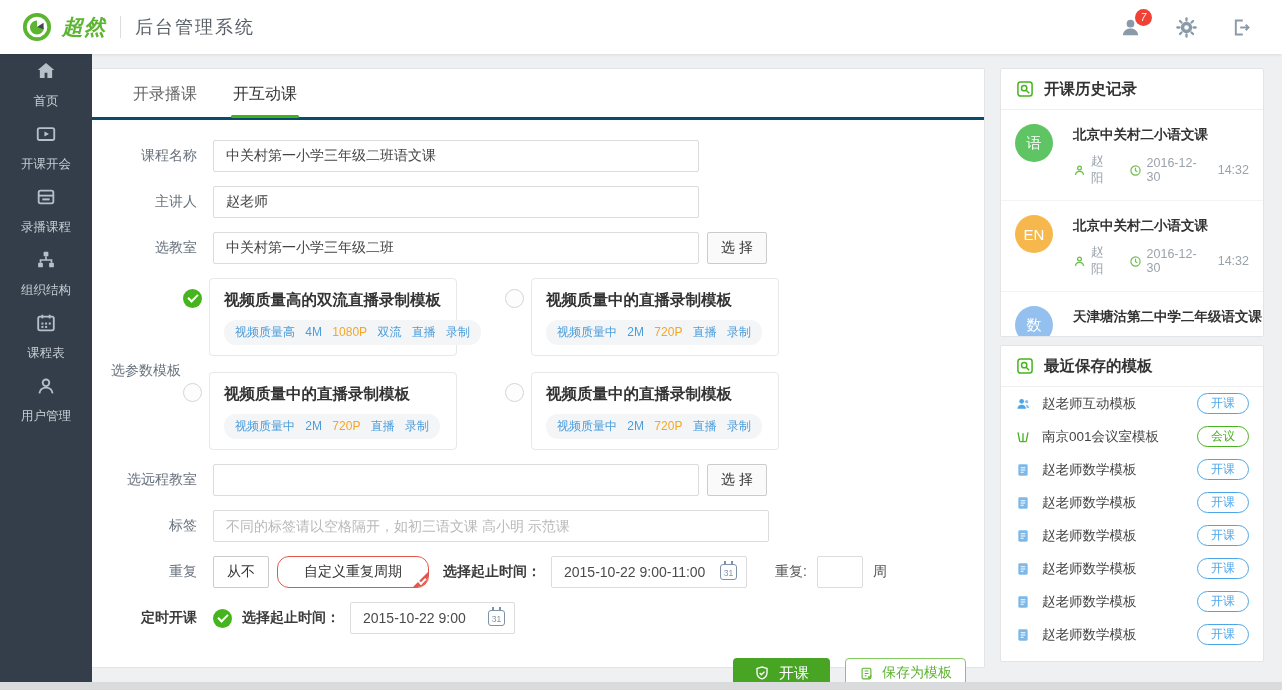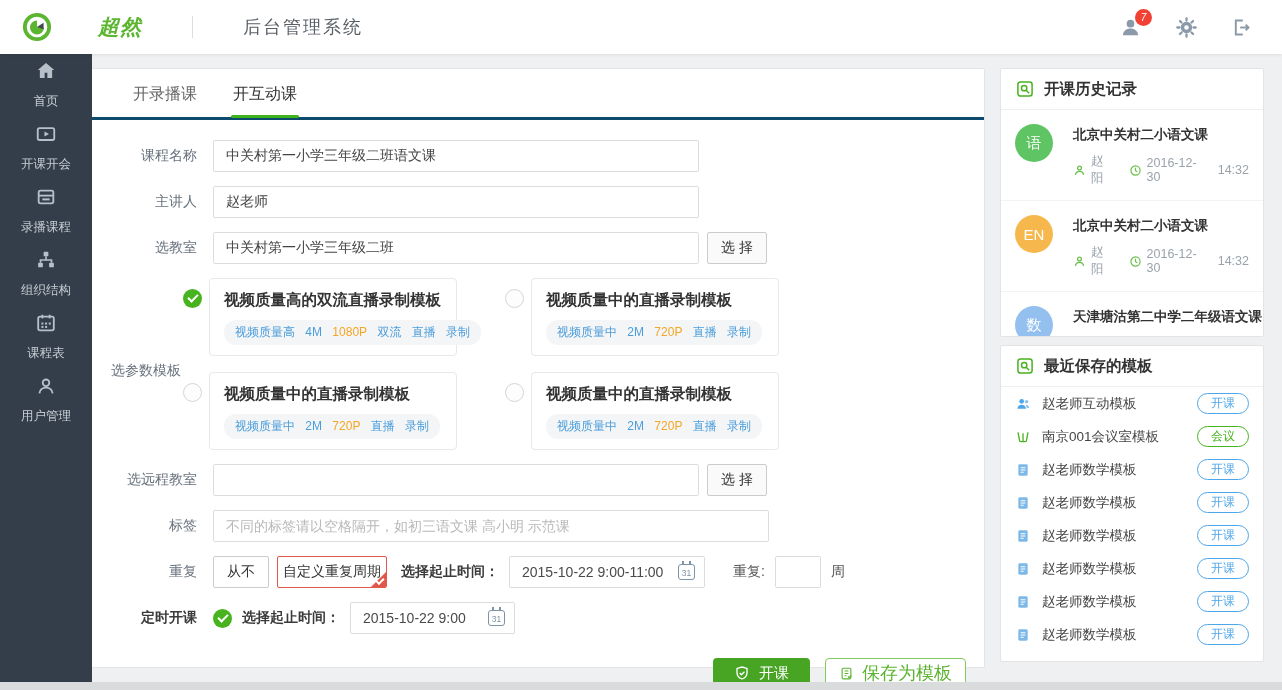--- a/index.html
+++ b/index.html
@@ -6,21 +6,21 @@
   html,body { width:1282px; height:690px; }
   body {
     position:relative; overflow:hidden;
     background:#eef0f1;
     font-family:"Liberation Sans", sans-serif;
     color:#555;
   }
   
   .top-header { position:absolute; top:0; left:0; right:0; height:54px; background:#fff;
     box-shadow:0 1px 3px rgba(0,0,0,.08); z-index:5; display:flex; align-items:center; justify-content:space-between; padding:0 30px 0 22px; }
-  .brand { display:flex; align-items:center;gap:36px; }
+  .brand { display:flex; align-items:center; }
   .brand-name { color:#5cb531; font-size:21px; font-weight:bold; font-style:italic; margin-left:10px; letter-spacing:1px; }
   .brand-divider { width:1px; height:22px; background:#ddd; margin:0 14px; }
   .app-title { font-size:18px; color:#595f66; letter-spacing:2px; }
   .header-actions { display:flex; align-items:center; gap:34px; }
   .h-icon { position:relative; display:flex; cursor:pointer; }
   .notif-badge { position:absolute; top:-7px; right:-10px; min-width:17px; height:17px; border-radius:9px;
     background:#f04134; color:#fff; font-size:10px; display:flex; align-items:center; justify-content:center; padding:0 3px; }
   
   .sidebar { position:absolute; top:54px; left:0; width:92px; height:629px; background:#333e4a; z-index:4; padding-top:6px; }
   .side-item { display:flex; flex-direction:column; align-items:center; gap:7px; height:63px; cursor:pointer; }
@@ -56,21 +56,21 @@
   .card { width:248px; border:1px solid #e8e8e8; border-radius:4px; padding:11px 14px 10px; background:#fff; }
   .card-title { font-size:15.5px; font-weight:bold; color:#333; margin-bottom:9px; white-space:nowrap; }
   .tagbar { display:inline-block; background:#f4f5f7; border-radius:12px; padding:4px 11px; font-size:12px; white-space:nowrap; }
   .tag { margin-right:7px; }
   .tag:last-child { margin-right:0; }
   .tag.blue { color:#4a9ddb; }
   .tag.orange { color:#f5a623; }
   
   .btn-never { width:56px; height:32px; border:1px solid #ccc; background:#fff; font-size:14px; color:#333; border-radius:2px;
     cursor:pointer; font-family:"Liberation Sans", sans-serif; }
-  .btn-custom { height:32px; padding:0 5px; border:1px solid #e2574c; background:#fff; font-size:14px; color:#333; border-radius:2px;
+  .btn-custom { height:32px; padding:0 26px; border:1px solid #e2574c; background:#fff; font-size:14px; color:#333; border-radius:12px;
     margin-left:8px; position:relative; cursor:pointer; font-family:"Liberation Sans", sans-serif; overflow:hidden; }
   .btn-custom::before { content:""; position:absolute; right:0; bottom:0; border-left:15px solid transparent; border-bottom:15px solid #e2574c; }
   .btn-custom::after { content:""; position:absolute; right:2px; bottom:4px; width:6px; height:3px;
     border-left:2px solid #fff; border-bottom:2px solid #fff; transform:rotate(-45deg); }
   .range-label { font-size:14px; font-weight:bold; color:#3b3b3b; margin-left:14px; }
   .date-box { display:flex; align-items:center; justify-content:space-between; height:32px; border:1px solid #dcdcdc; border-radius:2px;
     margin-left:10px; padding:0 9px 0 12px; font-size:14px; color:#4a4a4a; cursor:pointer; background:#fff; }
   .date-box .dval { margin-right:14px; }
   .cal-icon { width:17px; height:16px; border:1.5px solid #7e93a8; border-radius:3px; position:relative;
     display:flex; align-items:flex-end; justify-content:center; }
@@ -81,21 +81,21 @@
   .count-inp { width:46px; height:32px; border:1px solid #dcdcdc; border-radius:2px; margin-left:10px; padding:0 8px;
     font-family:"Liberation Sans", sans-serif; outline:none; }
   .unit { font-size:14px; color:#555; margin-left:10px; }
   .check-badge { width:19px; height:19px; border-radius:50%; background:#47b31e; position:relative; display:inline-block; flex:none; }
   .timed-row .range-label { margin-left:10px; }
   
   .actions { display:flex; justify-content:flex-end; gap:15px; padding-right:18px; margin-top:24px; }
   .btn-start { display:flex; align-items:center; gap:9px; height:30px; padding:0 21px; background:#48a524; border:none;
     border-radius:4px; color:#fff; font-size:15px; cursor:pointer; font-family:"Liberation Sans", sans-serif; }
   .btn-save { display:flex; align-items:center; gap:8px; height:30px; padding:0 13px; background:#fff; border:1px solid #83cb60;
-    border-radius:4px; color:#5cb331; font-size:18px; cursor:pointer; font-family:"Liberation Sans", sans-serif; }
+    border-radius:4px; color:#5cb331; font-size:14px; cursor:pointer; font-family:"Liberation Sans", sans-serif; }
   
   .r-panel { position:absolute; left:1000px; width:264px; background:#fff; border:1px solid #e3e4e6; border-radius:2px; overflow:hidden; }
   .r-panel.history { top:68px; height:269px; }
   .r-panel.templates { top:345px; height:317px; }
   .panel-head { height:41px; display:flex; align-items:center; gap:9px; padding:0 14px; border-bottom:1px solid #eee; }
   .panel-title { font-size:15.5px; color:#333; font-weight:bold; }
   .h-item { display:flex; padding:14px 14px 13px; border-bottom:1px solid #f3f3f3; cursor:pointer; }
   .h-item:last-child { border-bottom:none; }
   .h-avatar { width:38px; height:38px; border-radius:50%; flex:none; color:#fff; font-size:15px;
     display:flex; align-items:center; justify-content:center; }

